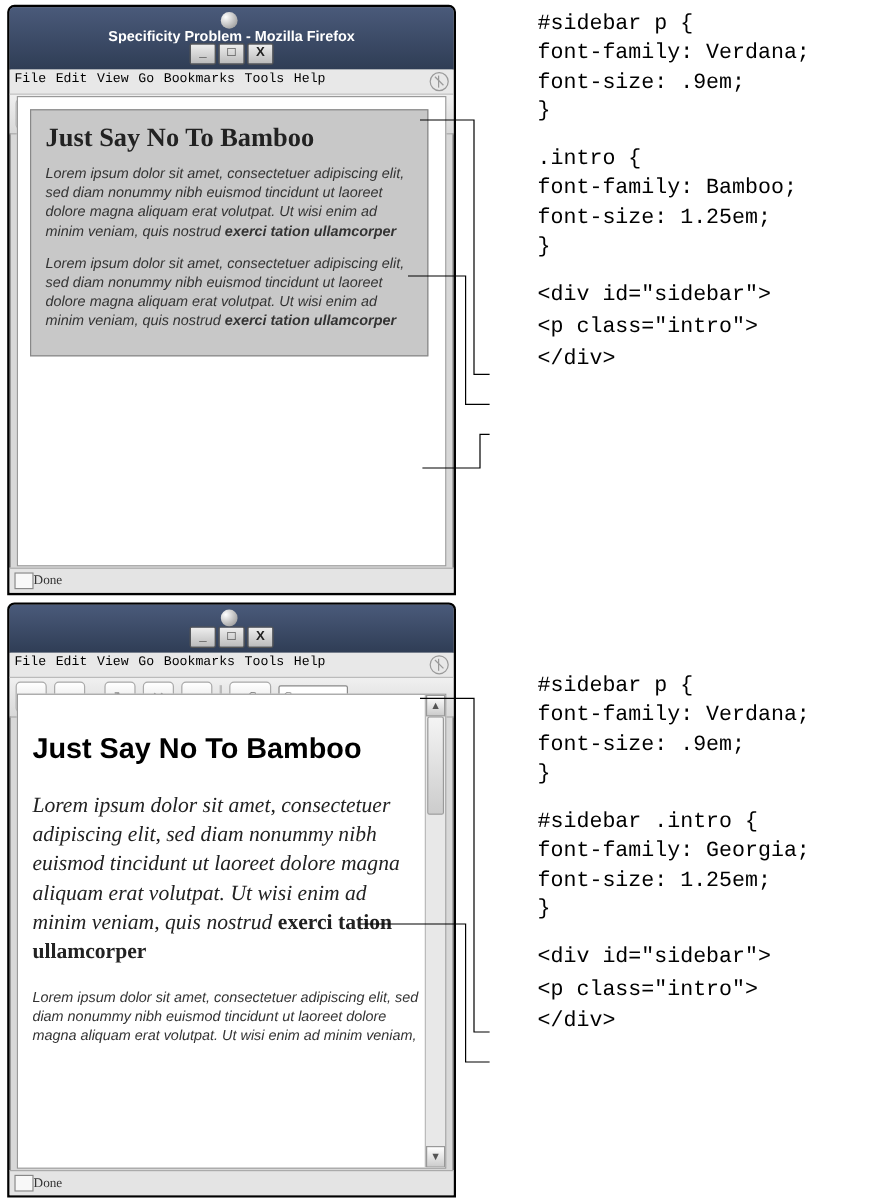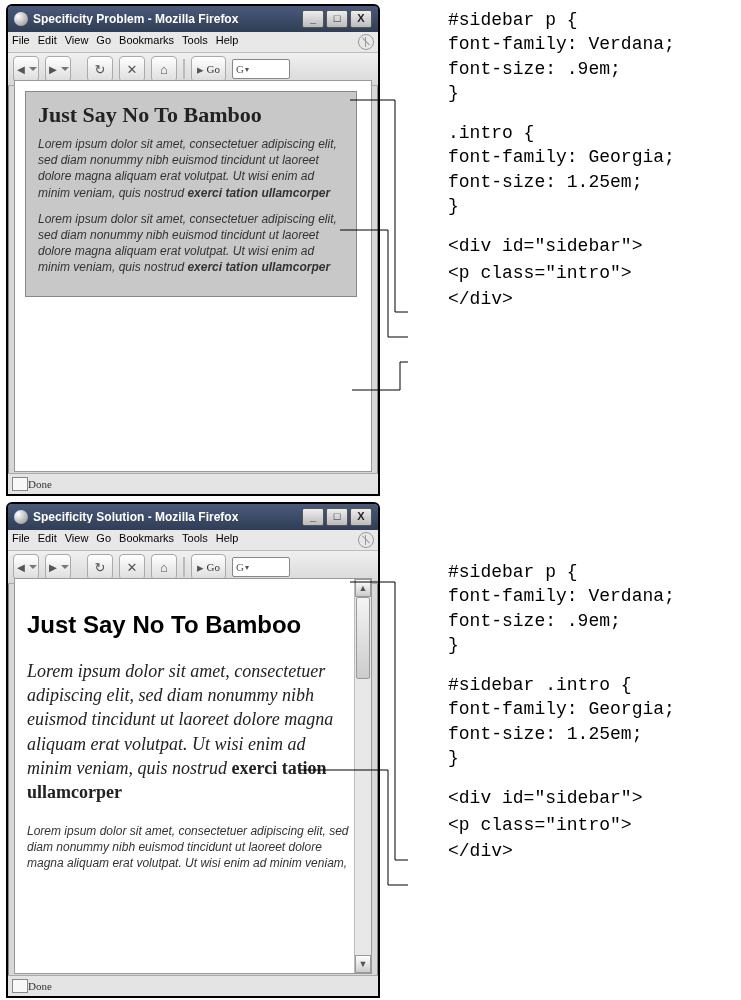--- a/index.html
+++ b/index.html
@@ -25,20 +25,21 @@
   .browser.top { left: 6px; top: 4px; height: 488px; }
   .browser.bottom { left: 6px; top: 502px; height: 492px; }
   .titlebar {
     background: linear-gradient(#4a5a7a,#2f3d55);
     color: #fff;
     font: bold 12px/1 "Tahoma", sans-serif;
     padding: 4px 6px;
     display: flex;
     align-items: center;
     border-radius: 4px 4px 0 0;
+    flex-direction: column;
   }
   .ff-logo {
     width: 14px; height: 14px; border-radius: 50%;
     background: radial-gradient(circle at 30% 30%, #fff, #888);
     margin-right: 5px;
     flex: none;
   }
   .titlebar-text { flex: 1; white-space: nowrap; overflow: hidden; }
   .win-controls { display: flex; gap: 2px; }
   .win-btn {
@@ -52,21 +53,21 @@
   }
   .menubar {
     background: #e8e8e8;
     border-bottom: 1px solid #bbb;
     padding: 2px 4px;
     display: flex;
     gap: 8px;
     font: 11px "Tahoma", sans-serif;
   }
   .menubar span { text-decoration: underline; text-decoration-color: #555; text-underline-offset: 1px;}
-  .menubar .m { text-decoration: none; }
+  .menubar .m { text-decoration: none; font-family: Liberation Mono, monospace; }
   .throbber {
     margin-left:auto;
     width:14px;height:14px;border:1px solid #999;border-radius:50%;
     position:relative;
   }
   .throbber::before,.throbber::after{content:"";position:absolute;background:#999;}
   .throbber::before{width:1px;height:10px;left:6px;top:2px;}
   .throbber::after{width:10px;height:1px;left:2px;top:6px;transform:rotate(45deg);}
   .toolbar {
     background: linear-gradient(#f0f0f0,#d8d8d8);
@@ -201,21 +202,20 @@
     </div>
     <div class="statusbar">
       <div class="status-icon"></div>
       <span>Done</span>
     </div>
   </div>
 
   <div class="browser bottom">
     <div class="titlebar">
       <div class="ff-logo"></div>
-      <div class="titlebar-text">Specificity Solution - Mozilla Firefox</div>
       <div class="win-controls">
         <div class="win-btn">_</div>
         <div class="win-btn">□</div>
         <div class="win-btn">X</div>
       </div>
     </div>
     <div class="menubar">
       <span class="m">File</span>
       <span class="m">Edit</span>
       <span class="m">View</span>
@@ -256,21 +256,21 @@
       <span>Done</span>
     </div>
   </div>
 
   <div class="code-col top">
     <div class="block">#sidebar p {
 font-family: Verdana;
 font-size: .9em;
 }</div>
     <div class="block">.intro {
-font-family: Georgia;
+font-family: Bamboo;
 font-size: 1.25em;
 }</div>
     <div class="block" style="margin-bottom:2px">&lt;div id="sidebar"&gt;</div>
     <div class="block" style="margin-bottom:2px">&lt;p class="intro"&gt;</div>
     <div class="block">&lt;/div&gt;</div>
   </div>
 
   <div class="code-col bottom">
     <div class="block">#sidebar p {
 font-family: Verdana;

